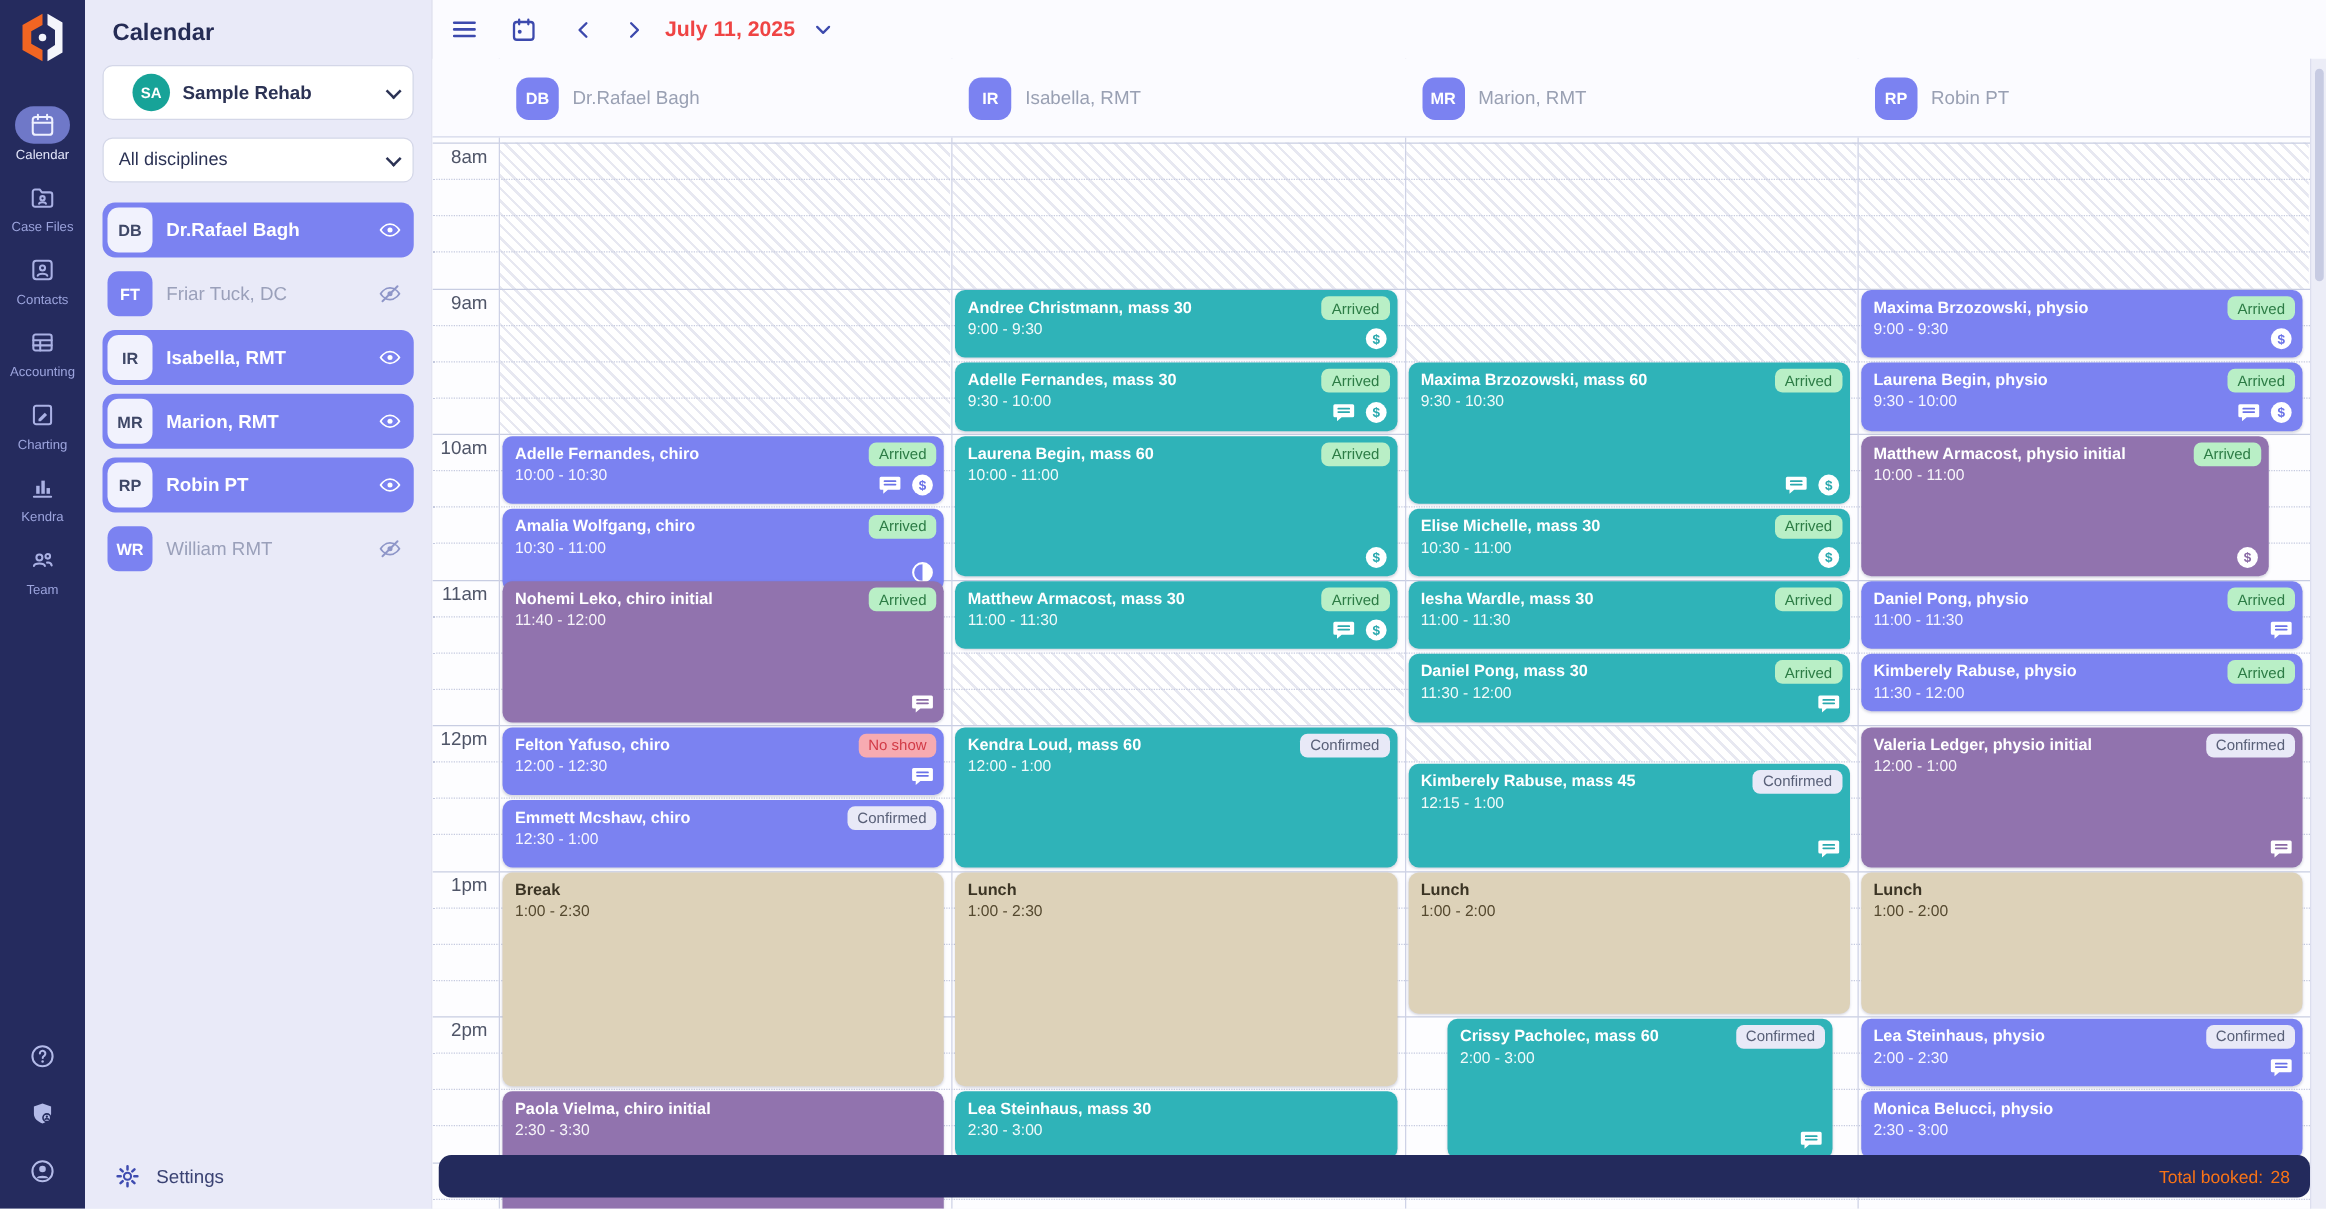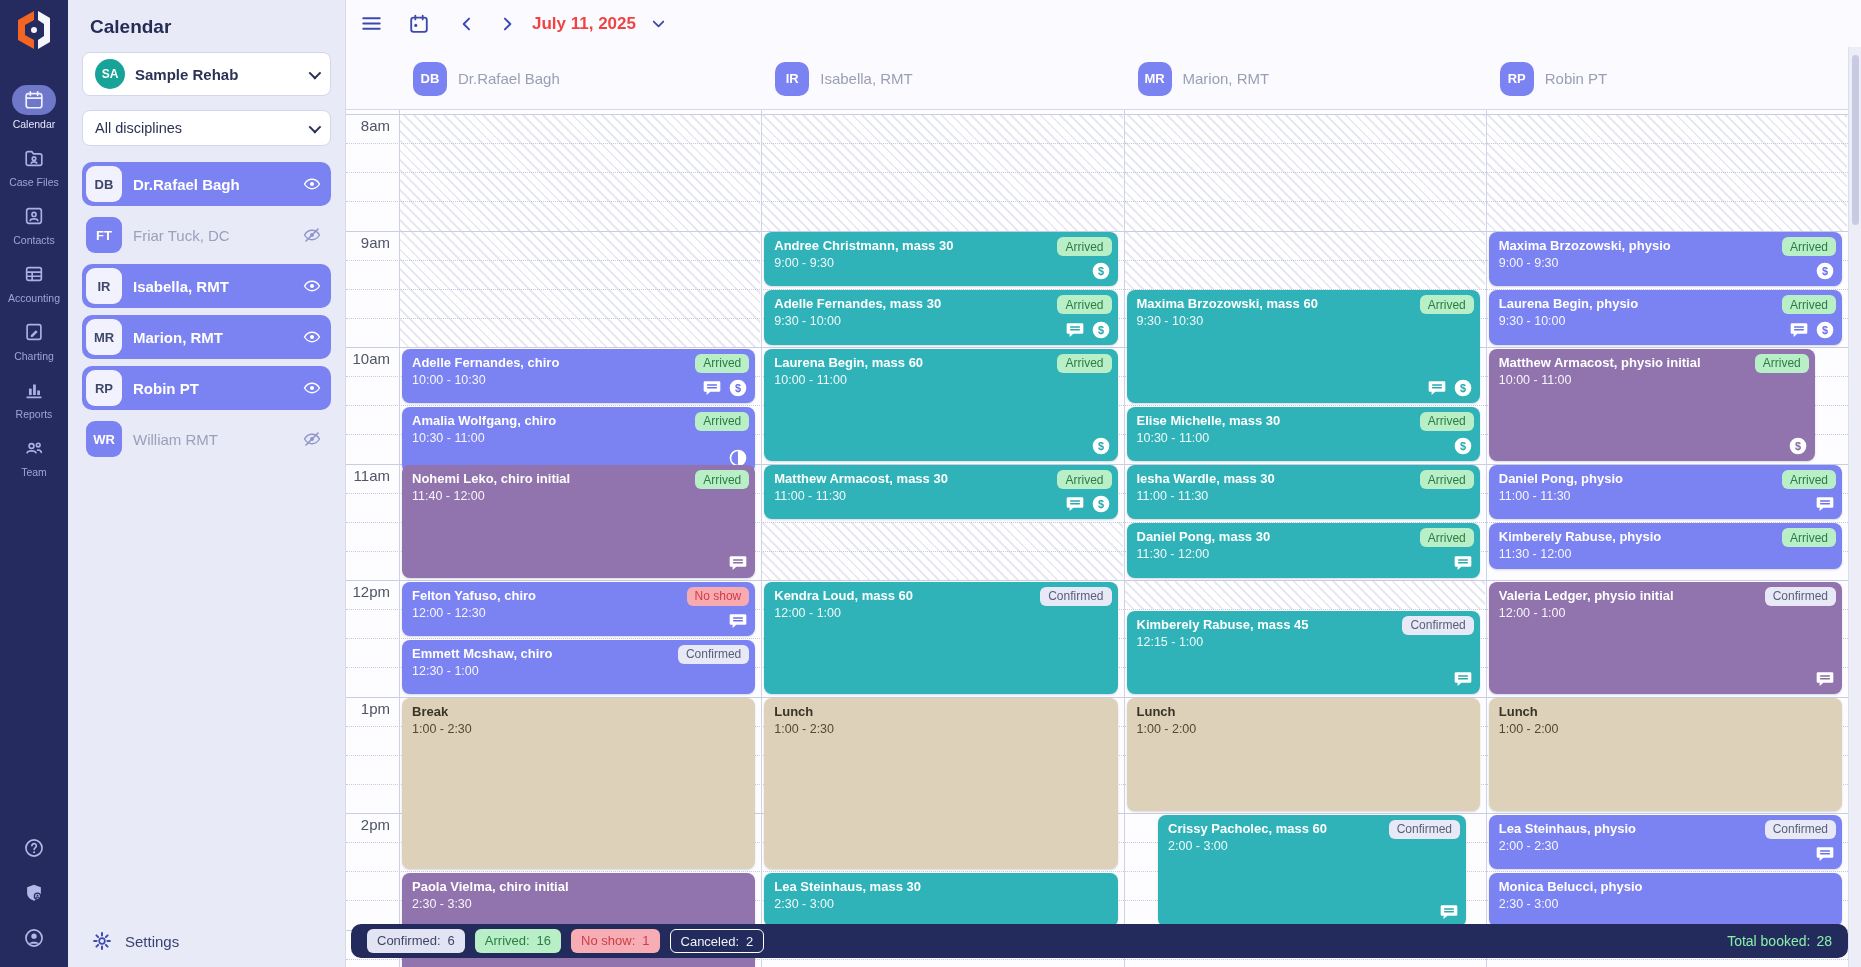--- a/index.html
+++ b/index.html
@@ -22,21 +22,21 @@
   .i22 { width:22px; height:22px; }
   .i20 { width:20px; height:20px; }
   .i18 { width:18px; height:18px; }
 
   
   .panel { position:absolute; left:68px; top:0; bottom:0; width:277px; background:#e9eaf8; z-index:15; }
   .panel-title { margin:16px 0 14px 22px; font-size:19px; font-weight:bold; color:#252c55; }
   .card { margin:0 14px 14px 14px; background:#ffffff; border:1px solid #d4d7e8; border-radius:8px; display:flex; align-items:center; padding:0 12px; cursor:pointer; }
   .card.clinic { height:44px; }
   .card.disc { height:36px; }
-  .clinic-avatar { width:30px; height:30px; border-radius:50%; background:#17a398; color:#fff; font-size:12px; font-weight:bold; display:flex; align-items:center; justify-content:center; margin-right:10px; }
+  .clinic-avatar { width:30px; height:30px; border-radius:50%; background:#17a398; color:#fff; font-size:12px; font-weight:bold; display:flex; align-items:center; justify-content:center; margin-right:10px;margin-left:11px; }
   .card-text { font-size:15px; font-weight:600; color:#2b3254; }
   .card.disc .card-text { font-size:14.5px; font-weight:500; }
   .caret { margin-left:auto; width:9px; height:9px; border-right:2px solid #2b3254; border-bottom:2px solid #2b3254; transform:rotate(45deg) translateY(-2px); }
   .staff-list { margin-top:16px; display:flex; flex-direction:column; gap:7px; }
   .staff { margin:0 14px; height:44px; border-radius:10px; display:flex; align-items:center; padding:0 10px 0 4px; cursor:pointer; }
   .staff.on { background:#7b82f1; }
   .staff-avatar { width:36px; height:36px; border-radius:9px; display:flex; align-items:center; justify-content:center; font-size:13px; font-weight:bold; }
   .staff.on .staff-avatar { background:#f1f2fd; color:#3e4766; }
   .staff.off .staff-avatar { background:#7b82f1; color:#ffffff; }
   .staff-name { margin-left:11px; font-size:15px; font-weight:600; }
@@ -87,21 +87,21 @@
 
   .scroll-strip { position:absolute; right:0; top:47px; bottom:0; width:13px; background:#ecedf7; border-left:1px solid #dcdeee; z-index:6; }
   .scroll-thumb { position:absolute; left:3px; top:8px; width:7px; height:170px; border-radius:4px; background:#c7cbe2; }
 
   .status-bar { position:absolute; left:5px; right:13px; bottom:9px; height:34px; background:#232a5c; border-radius:10px; display:flex; align-items:center; padding:0 16px; gap:10px; z-index:10; }
   .sbadge { display:flex; gap:7px; font-size:13px; padding:3.5px 10px; border-radius:6px; white-space:nowrap; }
   .sbadge.confirmed { background:#e2e3f3; color:#3f4763; }
   .sbadge.arrived { background:#b9efc6; color:#2c7c45; }
   .sbadge.noshow { background:#f6adb3; color:#cf3d49; }
   .sbadge.canceled { background:transparent; border:1.5px solid #ffffff; color:#f0f1fa; }
-  .sb-total { margin-left:auto; color:#86efac; font-size:14px; display:flex; gap:6px; }
+  .sb-total { margin-left:auto; color:#f97316; font-size:14px; display:flex; gap:6px; }
 </style>
 </head>
 <body>
 
 <div id="app">
 
   <div class="rail">
     <div class="logo">
       <svg viewBox="0 0 42 42">
         <path d="M21 2 L5 11 V31 L21 40 L21 31 L12 26 V16 L21 11 Z" fill="#f26522"></path>
@@ -171,21 +171,21 @@
      <span class="pill">
             <span class="icon i22">
               <svg viewBox="0 0 24 24">
                 <path d="M4.5 20h15" fill="none" stroke="currentColor" stroke-width="1.8" stroke-linecap="round" stroke-linejoin="round"></path>
                 <rect x="6.5" y="10.5" width="3" height="7" fill="currentColor"></rect>
                 <rect x="11" y="6" width="3" height="11.5" fill="currentColor"></rect>
                 <rect x="15.5" y="12.5" width="3" height="5" fill="currentColor"></rect>
               </svg>
             </span>
           </span>
-     <span class="rail-label">Reports</span>
+     <span class="rail-label">Kendra</span>
    </div>
         <div class="rail-item ">
      <span class="pill">
             <span class="icon i22">
               <svg viewBox="0 0 24 24">
                 <circle cx="9.3" cy="9.8" r="2.6" fill="none" stroke="currentColor" stroke-width="1.8" stroke-linecap="round" stroke-linejoin="round"></circle>
                 <path d="M4.5 17.2c.7-2.8 8.9-2.8 9.6 0" fill="none" stroke="currentColor" stroke-width="1.8" stroke-linecap="round" stroke-linejoin="round"></path>
                 <circle cx="16.6" cy="8.8" r="2" fill="none" stroke="currentColor" stroke-width="1.8" stroke-linecap="round" stroke-linejoin="round"></circle>
                 <path d="M16 14.3c2-.3 3.6.7 4 2.5" fill="none" stroke="currentColor" stroke-width="1.8" stroke-linecap="round" stroke-linejoin="round"></path>
               </svg>
@@ -727,38 +727,20 @@
         <div class="vline" style="left:415.25px"></div>
         <div class="vline" style="left:777.5px"></div>
         <div class="vline" style="left:1139.75px"></div>
       </div>
 
     <div class="scroll-strip">
       <div class="scroll-thumb"></div>
     </div>
 
     <div class="status-bar">
-      <span id="status-badges" style="display:flex;gap:10px;">
-          <span class="sbadge confirmed">
-     <span>Confirmed:</span>
-            <span>6</span>
-   </span>
-          <span class="sbadge arrived">
-     <span>Arrived:</span>
-            <span>16</span>
-   </span>
-          <span class="sbadge noshow">
-     <span>No show:</span>
-            <span>1</span>
-   </span>
-          <span class="sbadge canceled">
-     <span>Canceled:</span>
-            <span>2</span>
-   </span>
-        </span>
       <span class="sb-total">
         <span>Total booked:</span>
           <span>28</span>
       </span>
     </div>
   </div>
 
 </div>
 
 </body></html>

